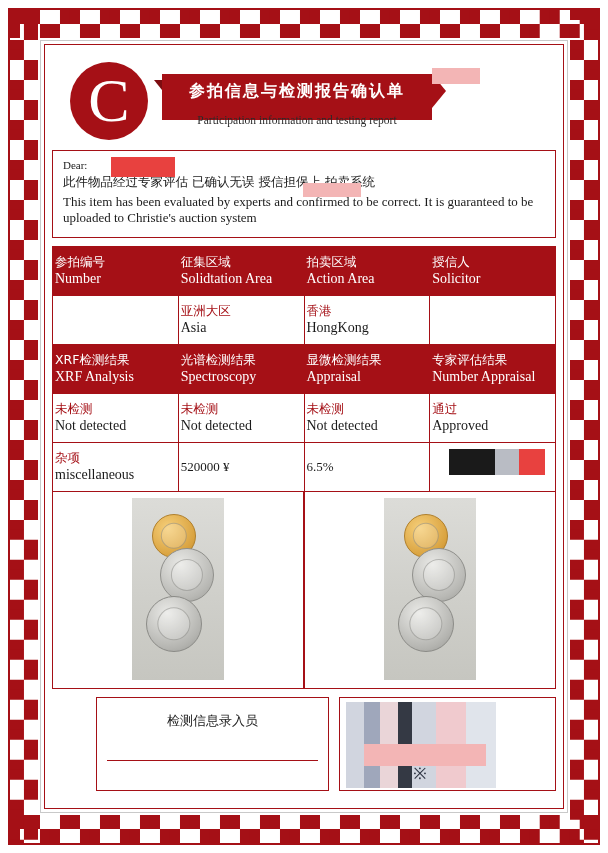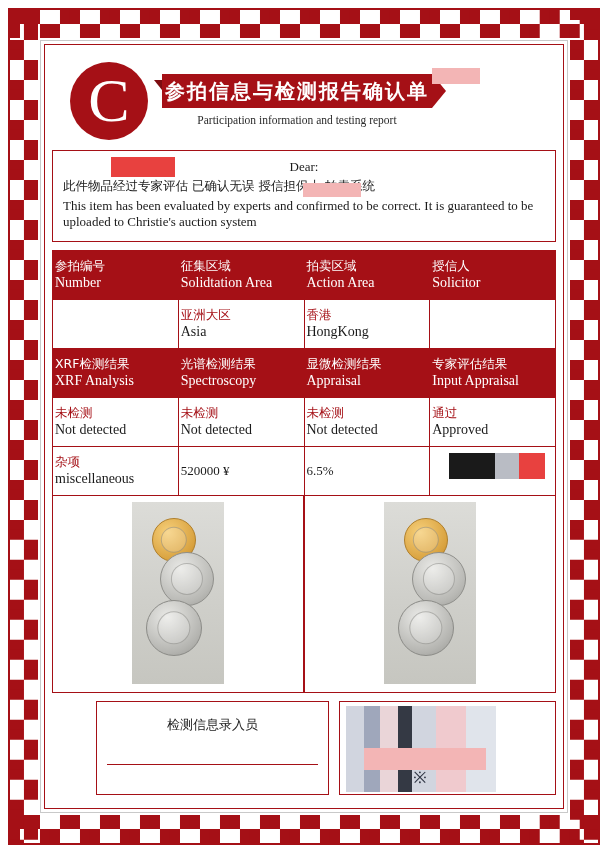--- a/index.html
+++ b/index.html
@@ -62,25 +62,25 @@
     background:#a51016;
     color:#ffffff;
     font-family:"Liberation Serif", serif;
     font-size:62px;
     line-height:76px;
     text-align:center;
     font-weight:normal;
   }
   .title-ribbon{
     position:absolute;left:110px;top:22px;
-    width:270px;height:34px;
+    width:270px;height:46px;
     background:#a51016;
     color:#fff;
     font-family:"DejaVu Sans", sans-serif;
-    font-size:20px;
+    font-size:16px;
     font-weight:bold;
     letter-spacing:2px;
     text-align:center;
     line-height:34px;
   }
   .title-ribbon:after{
     content:"";
     position:absolute;right:-14px;top:0;
     border-left:14px solid #a51016;
     border-top:17px solid transparent;
@@ -105,21 +105,21 @@
 
   
   .dear-box{
     position:relative;
     margin-top:6px;
     border:1px solid #a51016;
     padding:8px 10px 10px 10px;
     min-height:62px;
     box-sizing:border-box;
   }
-  .dear-line{font-size:13px;color:#1a1a1a;text-align:center;}
+  .dear-line{font-size:11px;color:#1a1a1a;}
   .cn-line{font-size:12.5px;color:#1a1a1a;margin-top:3px;font-family:"DejaVu Sans", sans-serif;}
   .en-line{font-size:13px;color:#1a1a1a;margin-top:3px;line-height:1.25;}
 
   
   table.info{
     width:100%;
     border-collapse:collapse;
     margin-top:8px;
     table-layout:fixed;
   }
@@ -316,21 +316,21 @@
         <td class="head">
           <span class="cn">光谱检测结果</span>
           <span class="en">Spectroscopy</span>
         </td>
         <td class="head">
           <span class="cn">显微检测结果</span>
           <span class="en">Appraisal</span>
         </td>
         <td class="head">
           <span class="cn">专家评估结果</span>
-          <span class="en">Input Appraisal</span>
+          <span class="en">Number Appraisal</span>
         </td>
       </tr>
       <tr>
         <td class="body">
           <span class="cn">未检测</span>
           <span class="en">Not detected</span>
         </td>
         <td class="body">
           <span class="cn">未检测</span>
           <span class="en">Not detected</span>

